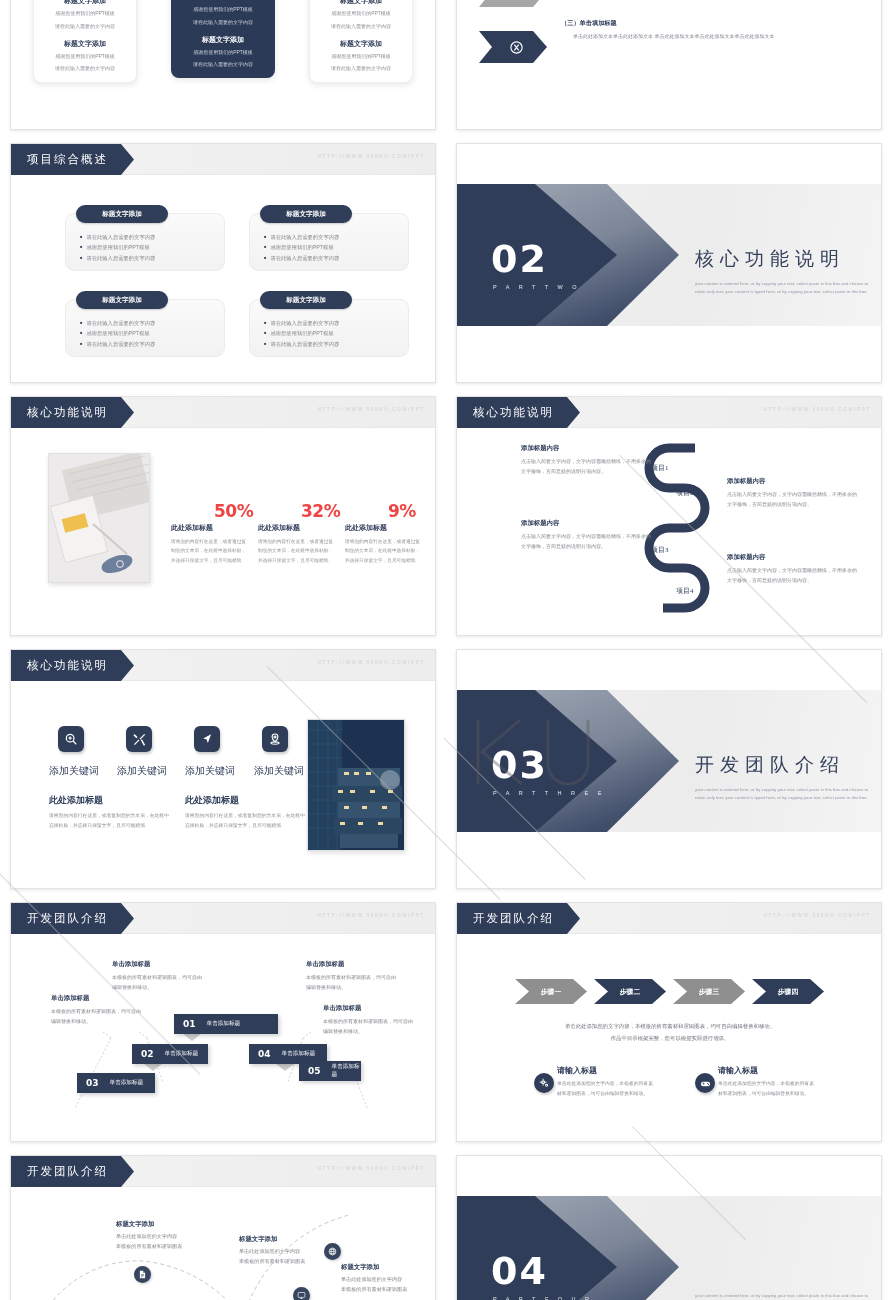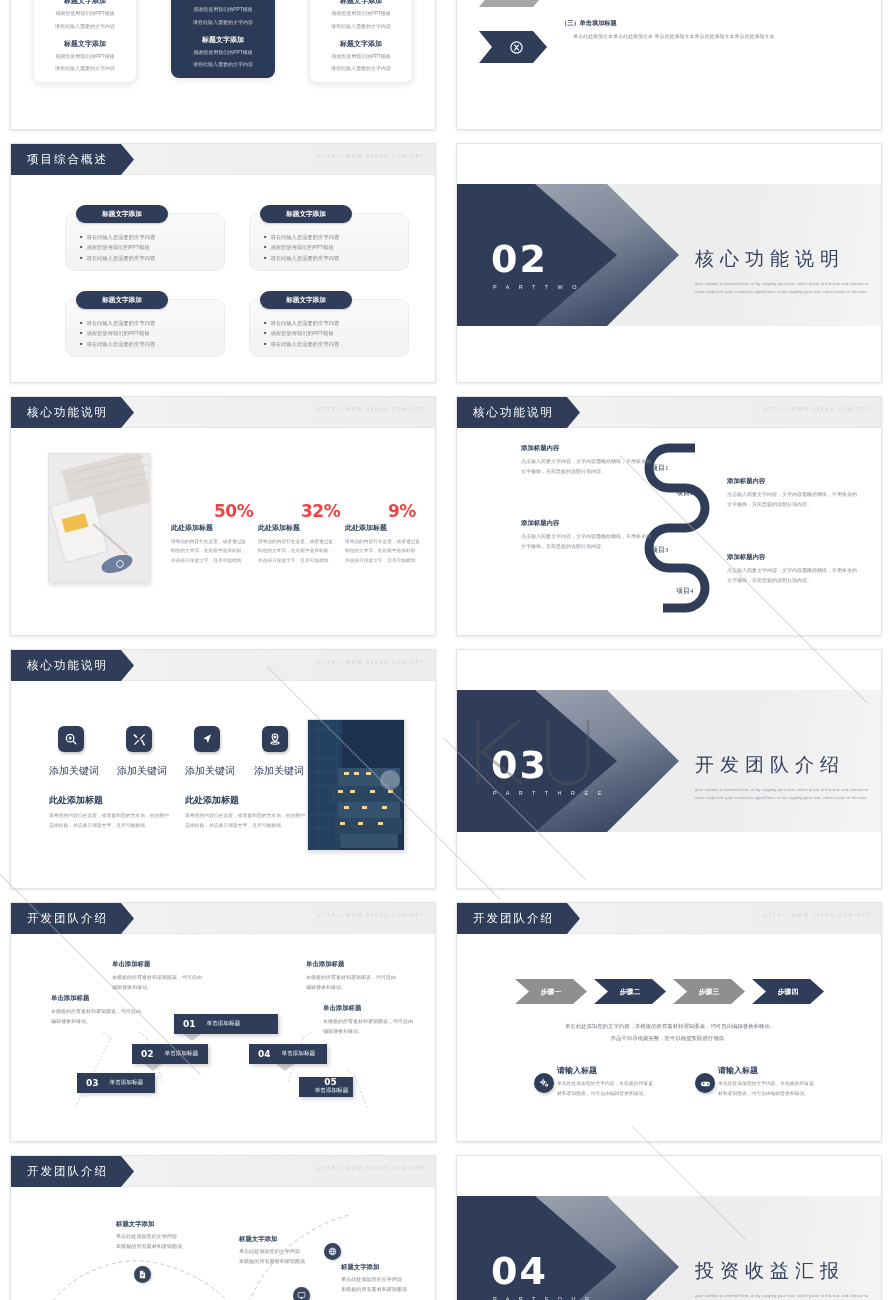--- a/index.html
+++ b/index.html
@@ -517,21 +517,21 @@
             <span class="nch-n">03</span>
             <span class="nch-t">单击添加标题</span>
           </div>
 
           <div class="nfoot" style="left:265px; top:130px;"></div>
           <div class="nch" style="left:238px; top:110px; width:78px;">
             <span class="nch-n">04</span>
             <span class="nch-t">单击添加标题</span>
           </div>
 
-          <div class="nch" style="left:288px; top:143px; width:54px;flex-direction:column;">
+          <div class="nch" style="left:288px; top:127px; width:62px;">
             <span class="nch-n">05</span>
             <span class="nch-t">单击添加标题</span>
           </div>
         </div>
       </div>
     </div>
 
     <div class="slide">
       <div class="sheet">
         <div class="hdr">
@@ -663,21 +663,20 @@
       </div>
     </div>
 
     <div class="slide">
       <div class="sheet">
         <div class="divider">
           <div class="dv-grad"></div>
           <div class="dv-navy"></div>
           <div class="dv-num">04</div>
           <div class="dv-part">P A R T   F O U R</div>
-          <div class="dv-title">投资收益汇报</div>
           <div class="dv-sub">your content is entered here, or by copying your text, select paste in this box and choose to retain only text. your content is typed here, or by copying your text, select paste in this box.</div>
         </div>
       </div>
     </div>
 
   </div>
 
   <div class="wm">
     <div class="wm-line" style="left:620px; top:455px; width:350px; transform:rotate(45deg);"></div>
     <div class="wm-line" style="left:200px; top:1075px; width:350px; transform:rotate(-135deg);"></div>

